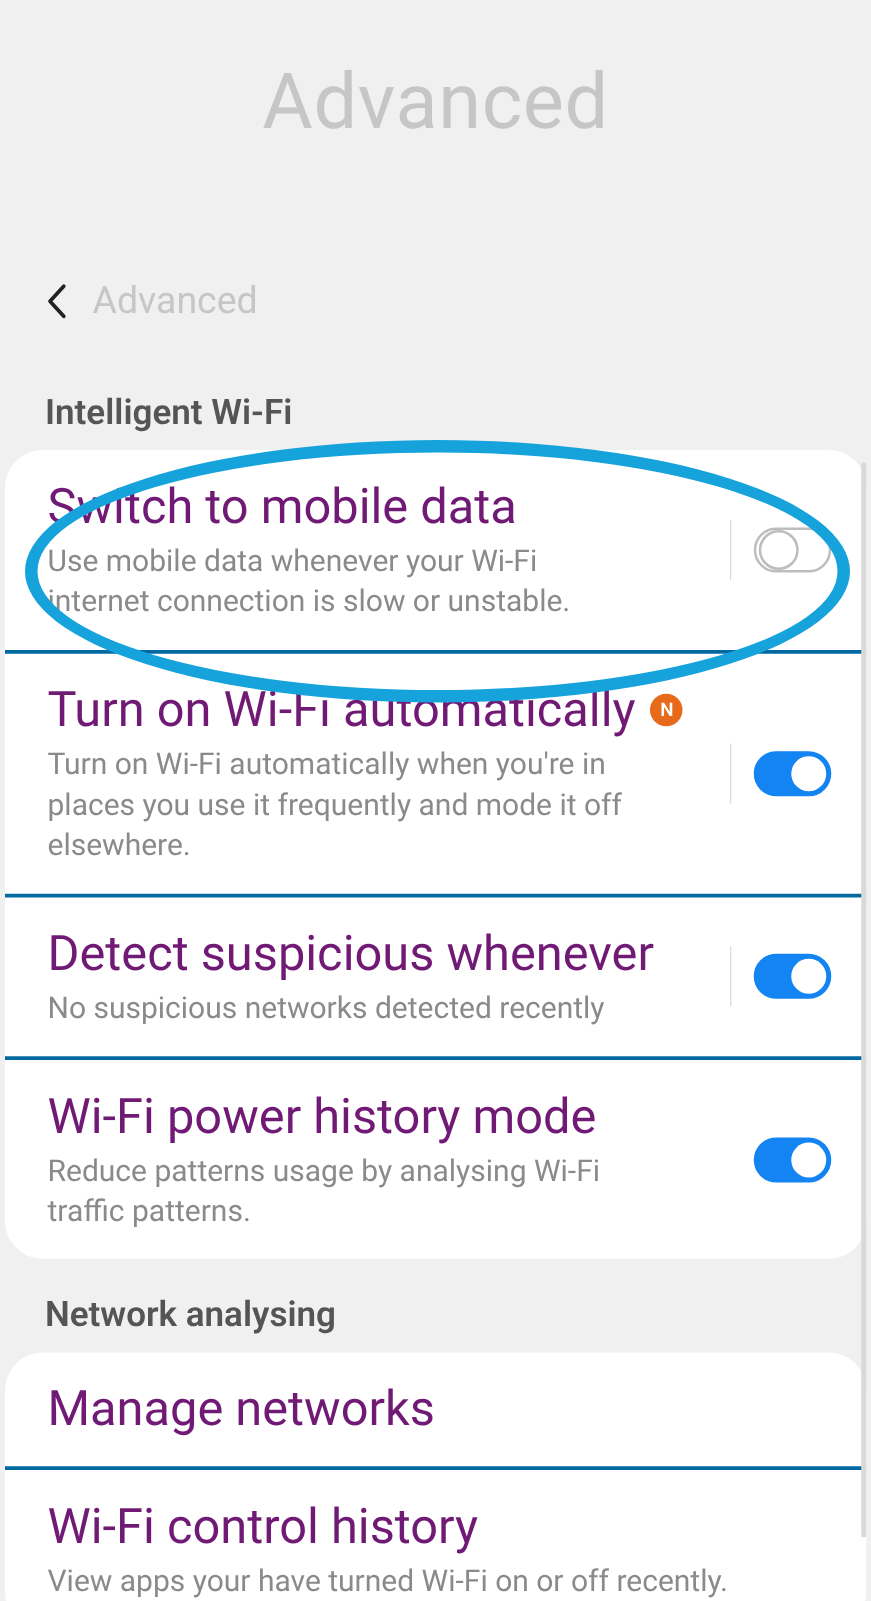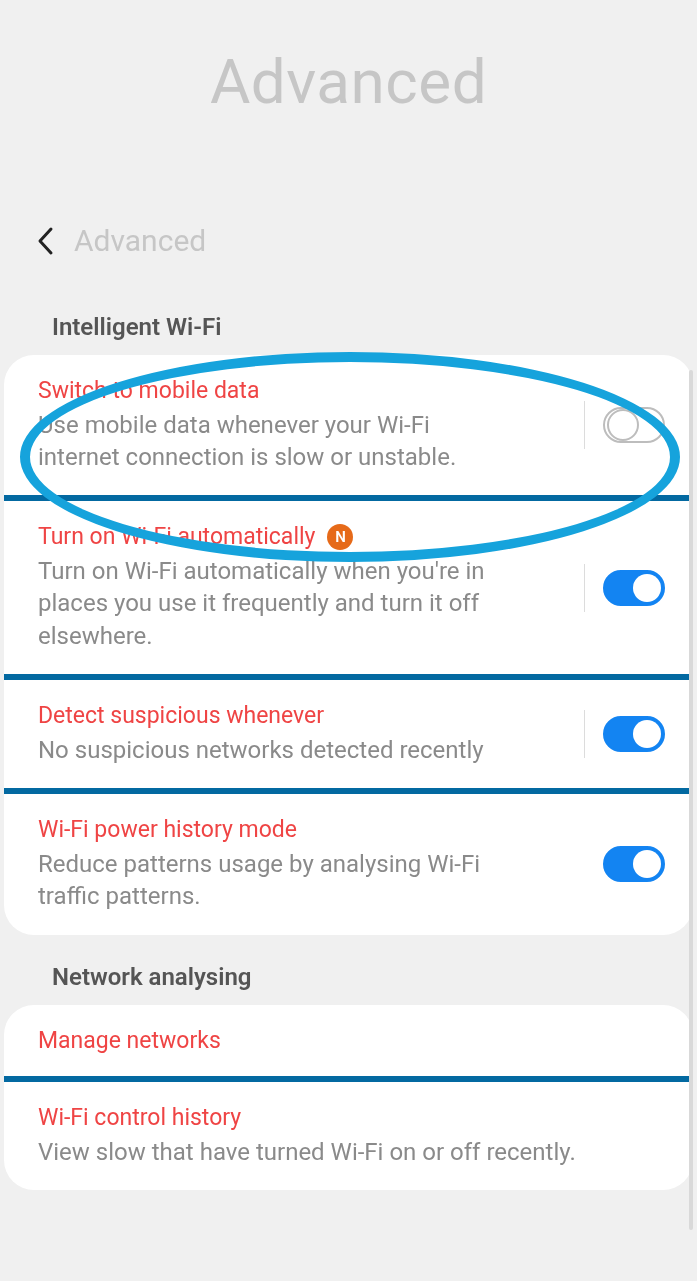--- a/index.html
+++ b/index.html
@@ -36,24 +36,24 @@
     }
     .back-chevron svg { display: block; }
     .top-row-title {
       font-size: 30px;
       font-weight: 400;
       color: #c6c6c6;
     }
 
     
     .section-label {
-      font-size: 24px;
+      font-size: 28px;
       font-weight: 600;
       color: #555;
-      padding: 0 52px;
+      padding: 0 36px;
       margin-top: 55px;
       margin-bottom: 14px;
     }
     .section-label.sub {
       margin-top: 28px;
     }
 
     
     .card {
       background: #fff;
@@ -62,34 +62,34 @@
       overflow: hidden;
     }
 
     .row {
       display: flex;
       align-items: center;
       padding: 22px 28px 22px 34px;
       position: relative;
     }
     .row + .row {
-      border-top: 6px solid #0369a1;
+      border-top: 3px solid #0369a1;
     }
     .row .texts {
       flex: 1 1 auto;
       min-width: 0;
     }
     .row .title-line {
       display: flex;
       align-items: center;
       gap: 12px;
     }
     .row .title {
-      font-size: 23px;
-      color: #ef4444;
+      font-size: 39px;
+      color: #701a75;
       line-height: 1.2;
     }
     .row .desc {
       font-size: 24px;
       color: #8a8a8a;
       line-height: 1.35;
       margin-top: 4px;
       max-width: 470px;
     }
     .row.simple .desc { max-width: 560px; }
@@ -205,21 +205,21 @@
     <div class="sep"></div>
     <div class="toggle off"></div>
   </div>
 
   <div class="row">
     <div class="texts">
       <div class="title-line">
         <span class="title">Turn on Wi-Fi automatically</span>
         <span class="nbadge">N</span>
       </div>
-      <div class="desc">Turn on Wi-Fi automatically when you're in places you use it frequently and turn it off elsewhere.</div>
+      <div class="desc">Turn on Wi-Fi automatically when you're in places you use it frequently and mode it off elsewhere.</div>
     </div>
     <div class="sep"></div>
     <div class="toggle on"></div>
   </div>
 
   <div class="row">
     <div class="texts">
       <div class="title-line">
         <span class="title">Detect suspicious whenever</span>
       </div>
@@ -251,21 +251,21 @@
         <span class="title">Manage networks</span>
       </div>
     </div>
   </div>
 
   <div class="row simple">
     <div class="texts">
       <div class="title-line">
         <span class="title">Wi-Fi control history</span>
       </div>
-      <div class="desc">View slow that have turned Wi-Fi on or off recently.</div>
+      <div class="desc">View apps your have turned Wi-Fi on or off recently.</div>
     </div>
   </div>
 
 </div>
 
 <div class="highlight-oval" style="top:352px; left:20px; width:660px; height:210px;"></div>
 
 <div class="scroll-track"></div>
 
 </body></html>

